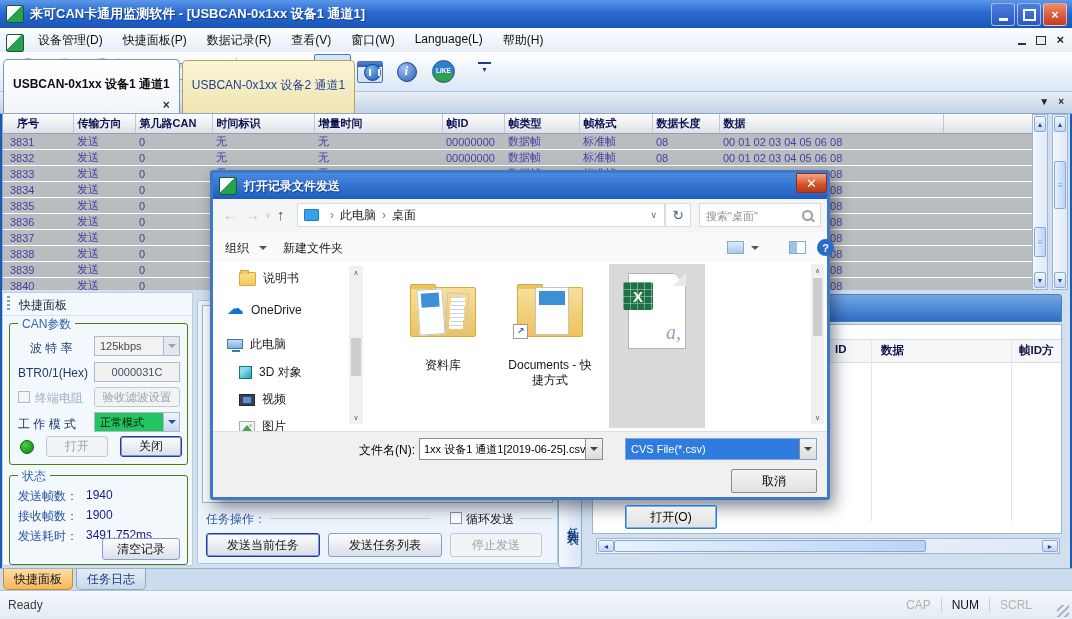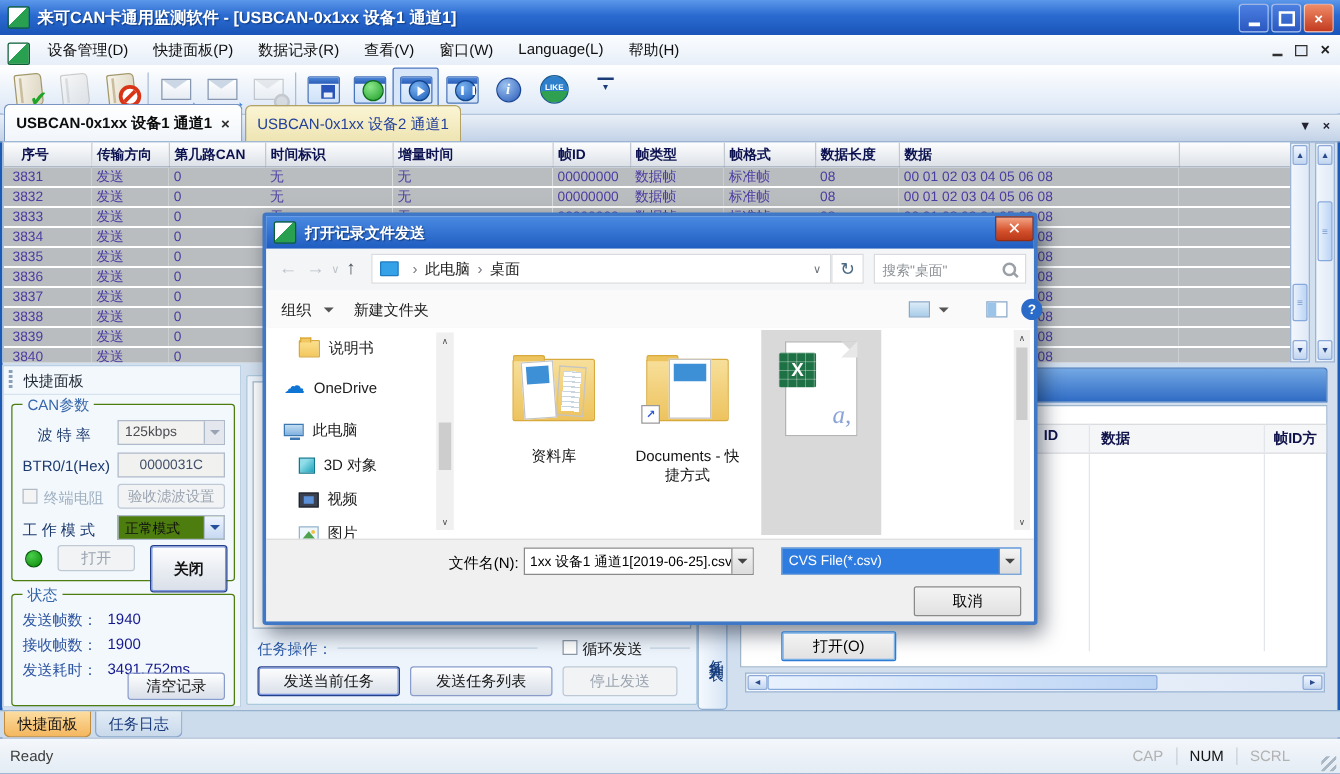--- a/index.html
+++ b/index.html
@@ -53,21 +53,21 @@
   .orb-green{background:radial-gradient(circle at 35% 30%,#8ae88a,#1f9c2a);border:1px solid #0e6e18;}
   .orb-blue{background:radial-gradient(circle at 35% 30%,#7ab2f0,#1b5cb8);border:1px solid #10448c;}
   .ov-tri{position:absolute;left:6px;top:4px;width:0;height:0;border-left:6px solid #fff;border-top:4px solid transparent;border-bottom:4px solid transparent;}
   .ov-pb{position:absolute;left:4px;top:4px;width:7px;height:7px;border-left:2px solid #fff;border-right:2px solid #fff;}
   .ic-info{width:18px;height:18px;border-radius:50%;background:radial-gradient(circle at 35% 30%,#9cc2f0,#2a5cb8);border:1px solid #1a4494;color:#fff;font:bold italic 12px "Liberation Serif","DejaVu Serif",serif;display:flex;align-items:center;justify-content:center;}
   .ic-canlike{width:21px;height:21px;border-radius:50%;background:linear-gradient(#2f80cc 55%,#2fa050 55%);border:1px solid #1a5a90;color:#fff;font-weight:bold;font-size:6.5px;display:flex;align-items:center;justify-content:center;line-height:1;}
   .toverflow{margin-left:16px;width:13px;height:14px;color:#1c3c78;font-size:8px;line-height:5px;text-align:center;border-top:2px solid #1c3c78;padding-top:3px;}
   
   #tabbar{left:0;top:92px;width:1072px;height:22px;background:linear-gradient(#e9eff7,#c2d2e7);
     border-bottom:1px solid #8aa6ca;display:flex;align-items:flex-end;padding-left:3px;box-sizing:border-box;}
-  .dtab{height:20px;display:inline-flex;gap:7px;align-items:center;padding:4px 9px;border:1px solid #7a96c0;border-bottom:none;border-radius:5px 5px 0 0;margin-right:2px;}
+  .dtab{height:20px;display:inline-flex;gap:7px;align-items:flex-end;padding:16px 9px;border:1px solid #7a96c0;border-bottom:none;border-radius:5px 5px 0 0;margin-right:2px;flex-direction:column;}
   .dtab.active{background:linear-gradient(#ffffff,#f1f5fa);font-weight:bold;color:#0c0c0c;height:21px;}
   .dtab.inactive{background:linear-gradient(#fbf5d4,#eee4b3);color:#23409a;border-color:#b3a263;}
   .tabclose{color:#333;font-weight:bold;font-size:12px;line-height:10px;}
   .tabctrls{position:absolute;right:8px;top:96px;display:flex;gap:9px;color:#223;font-size:10px;}
   
   #tablewrap{left:2px;top:114px;width:1030px;height:176px;background:#fff;overflow:hidden;border-left:1px solid #8aa6ca;box-sizing:border-box;}
   #grid{border-collapse:collapse;table-layout:fixed;width:1030px;font-size:11px;}
   #grid th{height:19px;background:linear-gradient(#fdfdfe,#dde2e8);border-right:1px solid #c2c8d2;border-bottom:1px solid #96a2b2;
     color:#0c1250;font-weight:bold;text-align:left;padding:0 4px;white-space:nowrap;overflow:hidden;}
   #grid th:first-child{padding-left:14px;}
@@ -86,21 +86,21 @@
   #qpanel .phead{position:absolute;left:0;top:0;width:100%;height:22px;border-bottom:1px solid #d6e2ee;}
   #qpanel .phead .grip{position:absolute;left:4px;top:3px;width:3px;height:16px;
     background:repeating-linear-gradient(#8aa0b8 0 2px,transparent 2px 4px);}
   #qpanel .phead .ptitle{position:absolute;left:16px;top:4px;color:#222b36;}
   .grp{position:absolute;border:1px solid #4d7c0f;border-radius:3px;}
   .grp .legend{position:absolute;left:8px;top:-8px;background:#f3f8fd;padding:0 4px;color:#3767ab;}
   .flabel{position:absolute;color:#1c3a6e;}
   .fvalue{color:#14188c;}
   .xfield{position:absolute;height:20px;border:1px solid #aeb9c9;background:#f1f1ef;color:#41506b;
     display:flex;align-items:center;justify-content:center;box-sizing:border-box;font-size:11px;}
-  .xcombo{position:absolute;height:20px;border:1px solid #aeb9c9;background:#4d7c0f;box-sizing:border-box;display:flex;align-items:center;}
+  .xcombo{position:absolute;height:20px;border:1px solid #aeb9c9;background:#22c55e;box-sizing:border-box;display:flex;align-items:center;}
   .xcombo .cv{flex:1;padding-left:5px;font-size:11px;color:#101010;white-space:nowrap;overflow:hidden;}
   .xcombo .chev{width:15px;height:100%;background:linear-gradient(#eef4fe,#c6d8f2);border-left:1px solid #aeb9c9;display:flex;align-items:center;justify-content:center;}
   .xcombo .chev::after{content:"";border-left:4px solid transparent;border-right:4px solid transparent;border-top:4px solid #23519c;}
   .xcombo.disabled{background:#f2f2f0;}
   .xcombo.disabled .cv{color:#4c4c54;}
   .xcombo.disabled .chev{background:#e4e8ee;}
   .xcombo.disabled .chev::after{border-top-color:#98a4b4;}
   .xbtn{position:absolute;background:linear-gradient(#fefefe,#e7ebf1 60%,#d9dfe9);border:1px solid #8a9ccc;border-radius:3px;
     color:#141414;display:flex;align-items:center;justify-content:center;box-sizing:border-box;}
   .xbtn.focused{border:1px solid #24408c;box-shadow:inset 0 0 0 1px #7a96df;}
@@ -526,21 +526,21 @@
       <div class="ckbox disabled" style="left:8px;top:67px;"></div>
       <div class="flabel" style="left:25px;top:66px;color:#9fb0c0;">终端电阻</div>
       <div class="xbtn disabled" style="left:84px;top:63px;width:86px;height:20px;font-size:11.5px;">验收滤波设置</div>
       <div class="flabel" style="left:8px;top:92px;">工 作 模 式</div>
       <div class="xcombo" style="left:84px;top:88px;width:86px;">
         <span class="cv">正常模式</span>
         <span class="chev"></span>
       </div>
       <div class="gdot" style="left:10px;top:116px;"></div>
       <div class="xbtn disabled" style="left:36px;top:112px;width:62px;height:21px;">打开</div>
-      <div class="xbtn focused" style="left:110px;top:112px;width:62px;height:38px;font-weight:bold;">关闭</div>
+      <div class="xbtn focused" style="left:110px;top:112px;width:62px;height:21px;">关闭</div>
     </div>
     <div class="grp" style="left:6px;top:182px;width:177px;height:88px;">
       <div class="legend">状态</div>
       <div class="flabel" style="left:8px;top:12px;color:#2c54a0;">发送帧数：</div>
       <div class="flabel fvalue" style="left:76px;top:12px;">1940</div>
       <div class="flabel" style="left:8px;top:32px;color:#2c54a0;">接收帧数：</div>
       <div class="flabel fvalue" style="left:76px;top:32px;">1900</div>
       <div class="flabel" style="left:8px;top:52px;color:#2c54a0;">发送耗时：</div>
       <div class="flabel fvalue" style="left:76px;top:52px;">3491.752ms</div>
       <div class="xbtn" style="left:92px;top:62px;width:78px;height:22px;">清空记录</div>

